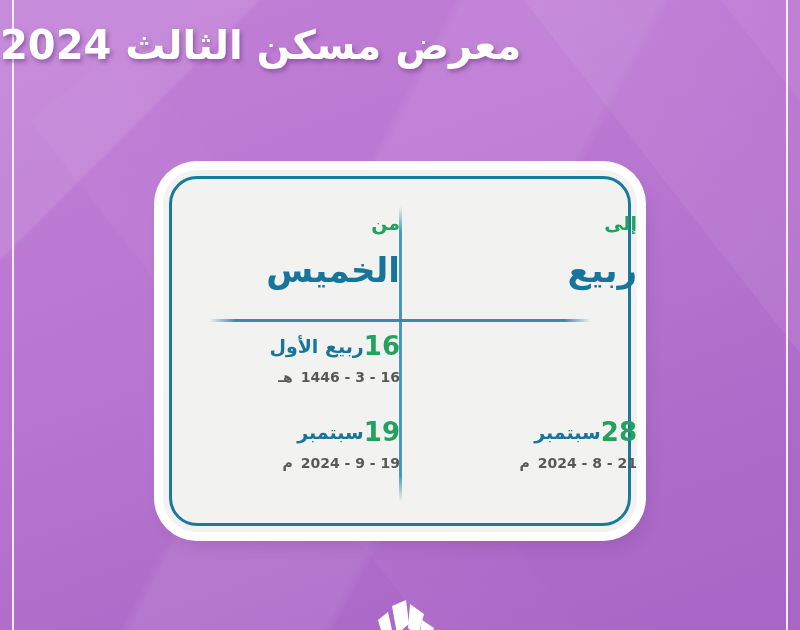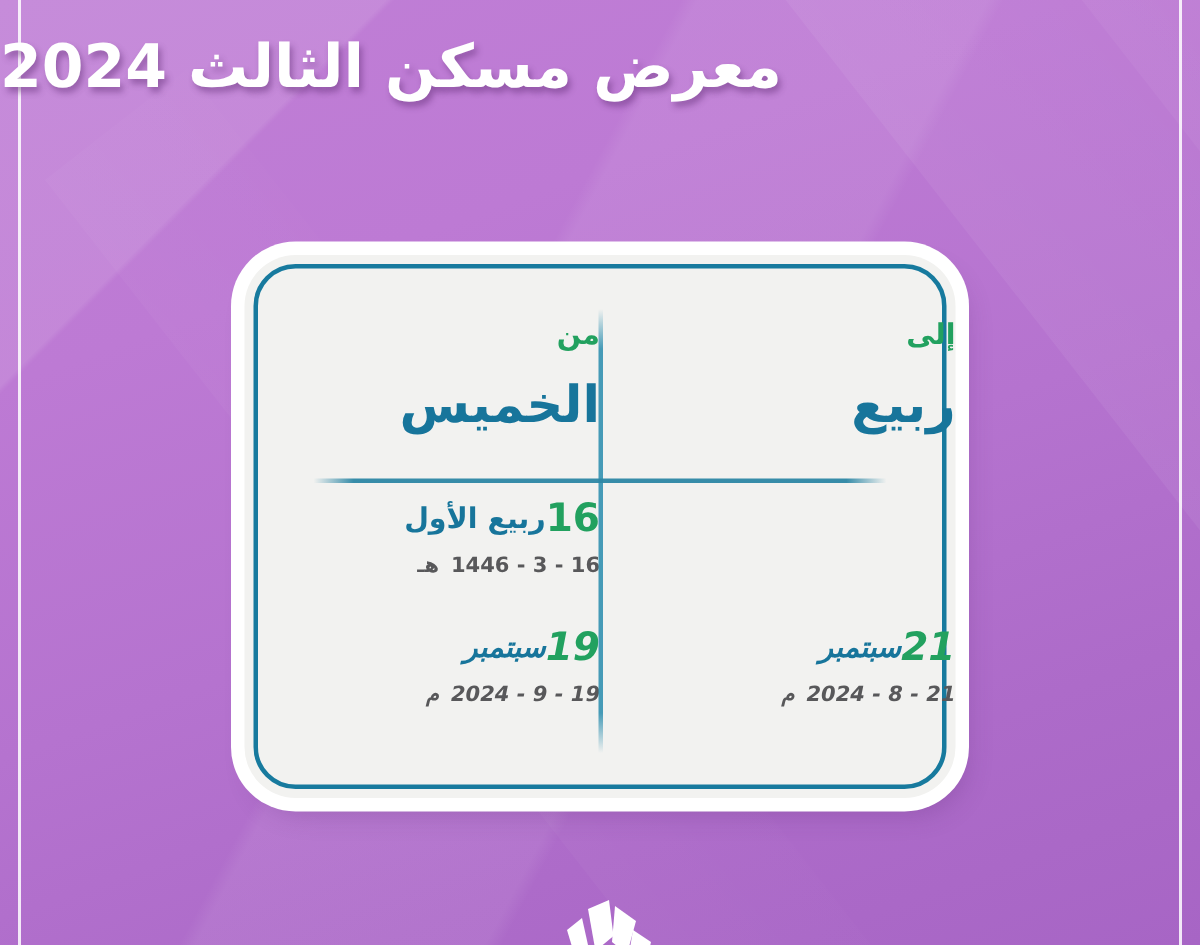--- a/index.html
+++ b/index.html
@@ -146,21 +146,21 @@
     font-weight: bold;
     line-height: 1.2;
   }
 
   .date-block {
     position: absolute;
     left: 0;
     width: 100%;
   }
   .date-block.hijri    { top: 162px; }
-  .date-block.gregor   { top: 248px; font-style: italic; }
+  .date-block.gregor   { top: 248px; }
 
   .date-main {
     direction: rtl;
     white-space: nowrap;
     line-height: 1.15;
   }
   .date-num {
     color: #22a15f;
     font-size: 26px;
     font-weight: bold;
@@ -212,21 +212,21 @@
 
     <div class="cols">
 
       <div class="col">
         <div class="col-label">إلى</div>
         <div class="col-day">ربيع</div>
 
 
         <div class="date-block gregor">
           <div class="date-main">
-            <span class="date-num">21</span><span class="date-month">سبتمبر</span>
+            <span class="date-num">28</span><span class="date-month">سبتمبر</span>
           </div>
           <div class="date-sub">
             <span>21 - 8 - 2024</span><span class="era">م</span>
           </div>
         </div>
       </div>
 
       <div class="col">
         <div class="col-label">من</div>
         <div class="col-day">الخميس</div>

